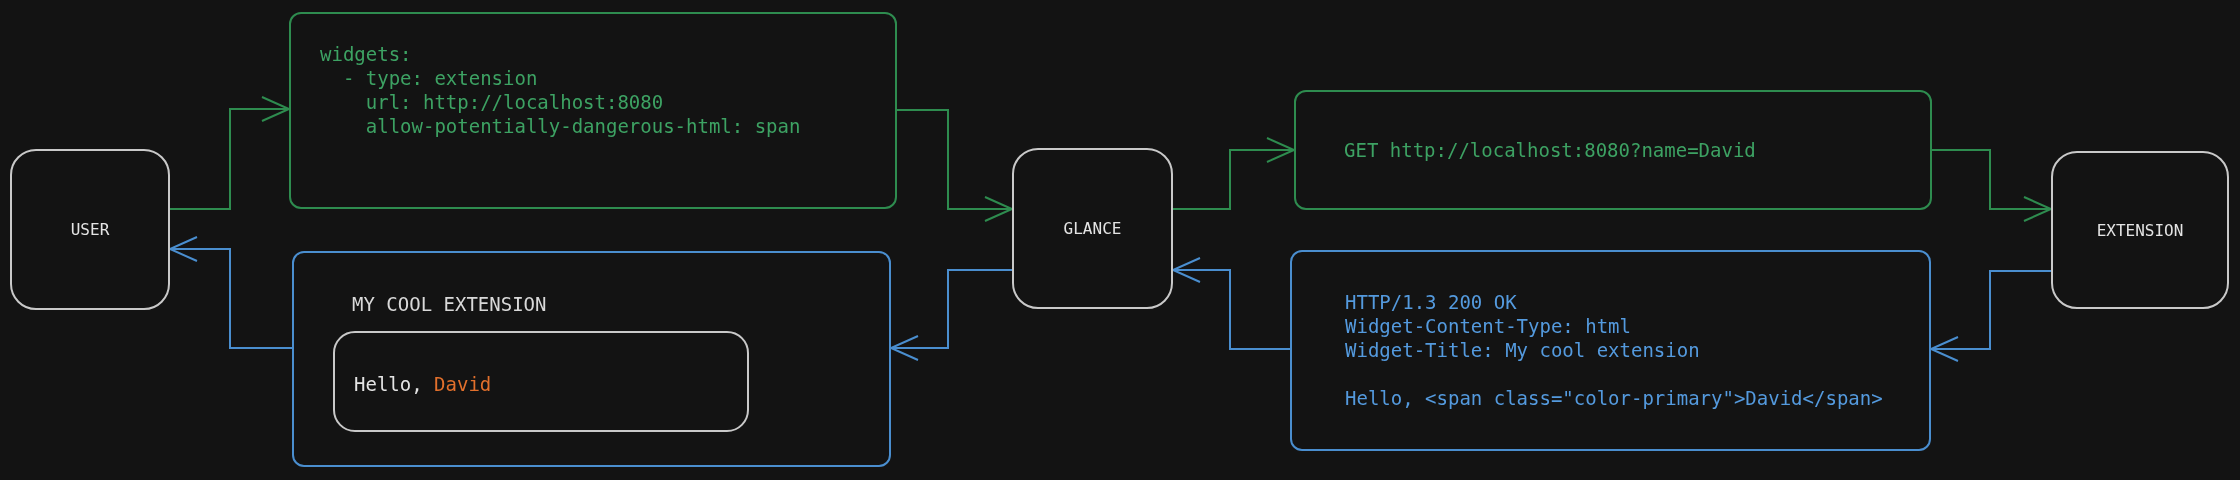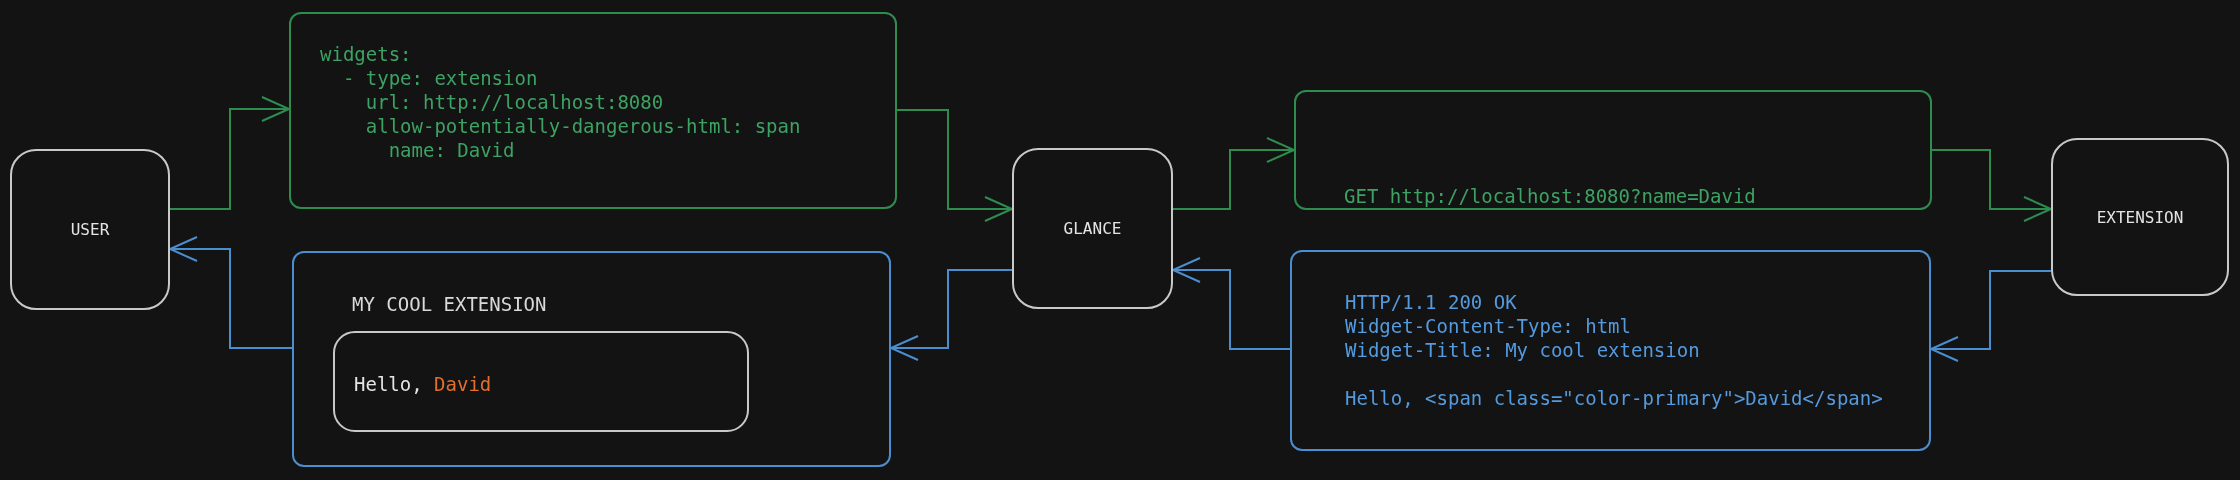--- a/index.html
+++ b/index.html
@@ -31,34 +31,34 @@
     border:2px solid var(--node-border);
     border-radius:26px;
     background:var(--background);
     display:flex;align-items:center;justify-content:center;
     color:var(--node-text);
     font-size:16px;
     box-sizing:border-box;
   }
   #node-user{left:10px;top:149px;width:160px;height:161px;}
   #node-glance{left:1012px;top:148px;width:161px;height:161px;justify-content:center;}
-  #node-extension{left:2051px;top:138px;width:178px;height:158px;}
+  #node-extension{left:2051px;top:151px;width:178px;height:158px;}
 
   .box{
     position:absolute;
     border-radius:12px;
     background:var(--background);
     box-sizing:border-box;
     font-size:19px;
   }
   .green-box{border:2px solid var(--green-line);color:var(--green-text);}
   .blue-box{border:2px solid var(--blue-line);color:var(--blue-text);}
 
   #config-box{left:289px;top:12px;width:608px;height:197px;padding:28px 0 0 29px;}
-  #request-box{left:1294px;top:90px;width:638px;height:120px;display:flex;align-items:flex-end;padding-left:48px;}
+  #request-box{left:1294px;top:90px;width:638px;height:120px;display:flex;align-items:center;padding-left:48px;}
   #response-box{left:1290px;top:250px;width:641px;height:201px;padding:38px 0 0 53px;}
   #widget-box{left:292px;top:251px;width:599px;height:216px;}
 
   .code-line{white-space:pre;line-height:24px;min-height:24px;}
 
   .widget-title{
     position:absolute;left:58px;top:39px;
     color:var(--muted-text);line-height:24px;white-space:pre;
   }
   .hello-box{
@@ -111,29 +111,28 @@
 
   <div class="node" id="node-extension">
     <span>EXTENSION</span>
   </div>
 
   <div class="box green-box" id="config-box">
     <div class="code-line">widgets:</div>
     <div class="code-line">  - type: extension</div>
     <div class="code-line">    url: http://localhost:8080</div>
     <div class="code-line">    allow-potentially-dangerous-html: span</div>
-    <div class="code-line">      name: David</div>
   </div>
 
   <div class="box green-box" id="request-box">
     <div class="code-line">GET http://localhost:8080?name=David</div>
   </div>
 
   <div class="box blue-box" id="response-box">
-    <div class="code-line">HTTP/1.1 200 OK</div>
+    <div class="code-line">HTTP/1.3 200 OK</div>
     <div class="code-line">Widget-Content-Type: html</div>
     <div class="code-line">Widget-Title: My cool extension</div>
     <div class="code-line"></div>
     <div class="code-line">Hello, &lt;span class="color-primary"&gt;David&lt;/span&gt;</div>
   </div>
 
   <div class="box blue-box" id="widget-box">
     <div class="widget-title">MY COOL EXTENSION</div>
     <div class="hello-box">
       <div class="hello-text"><span>Hello, </span><span class="orange">David</span></div>

